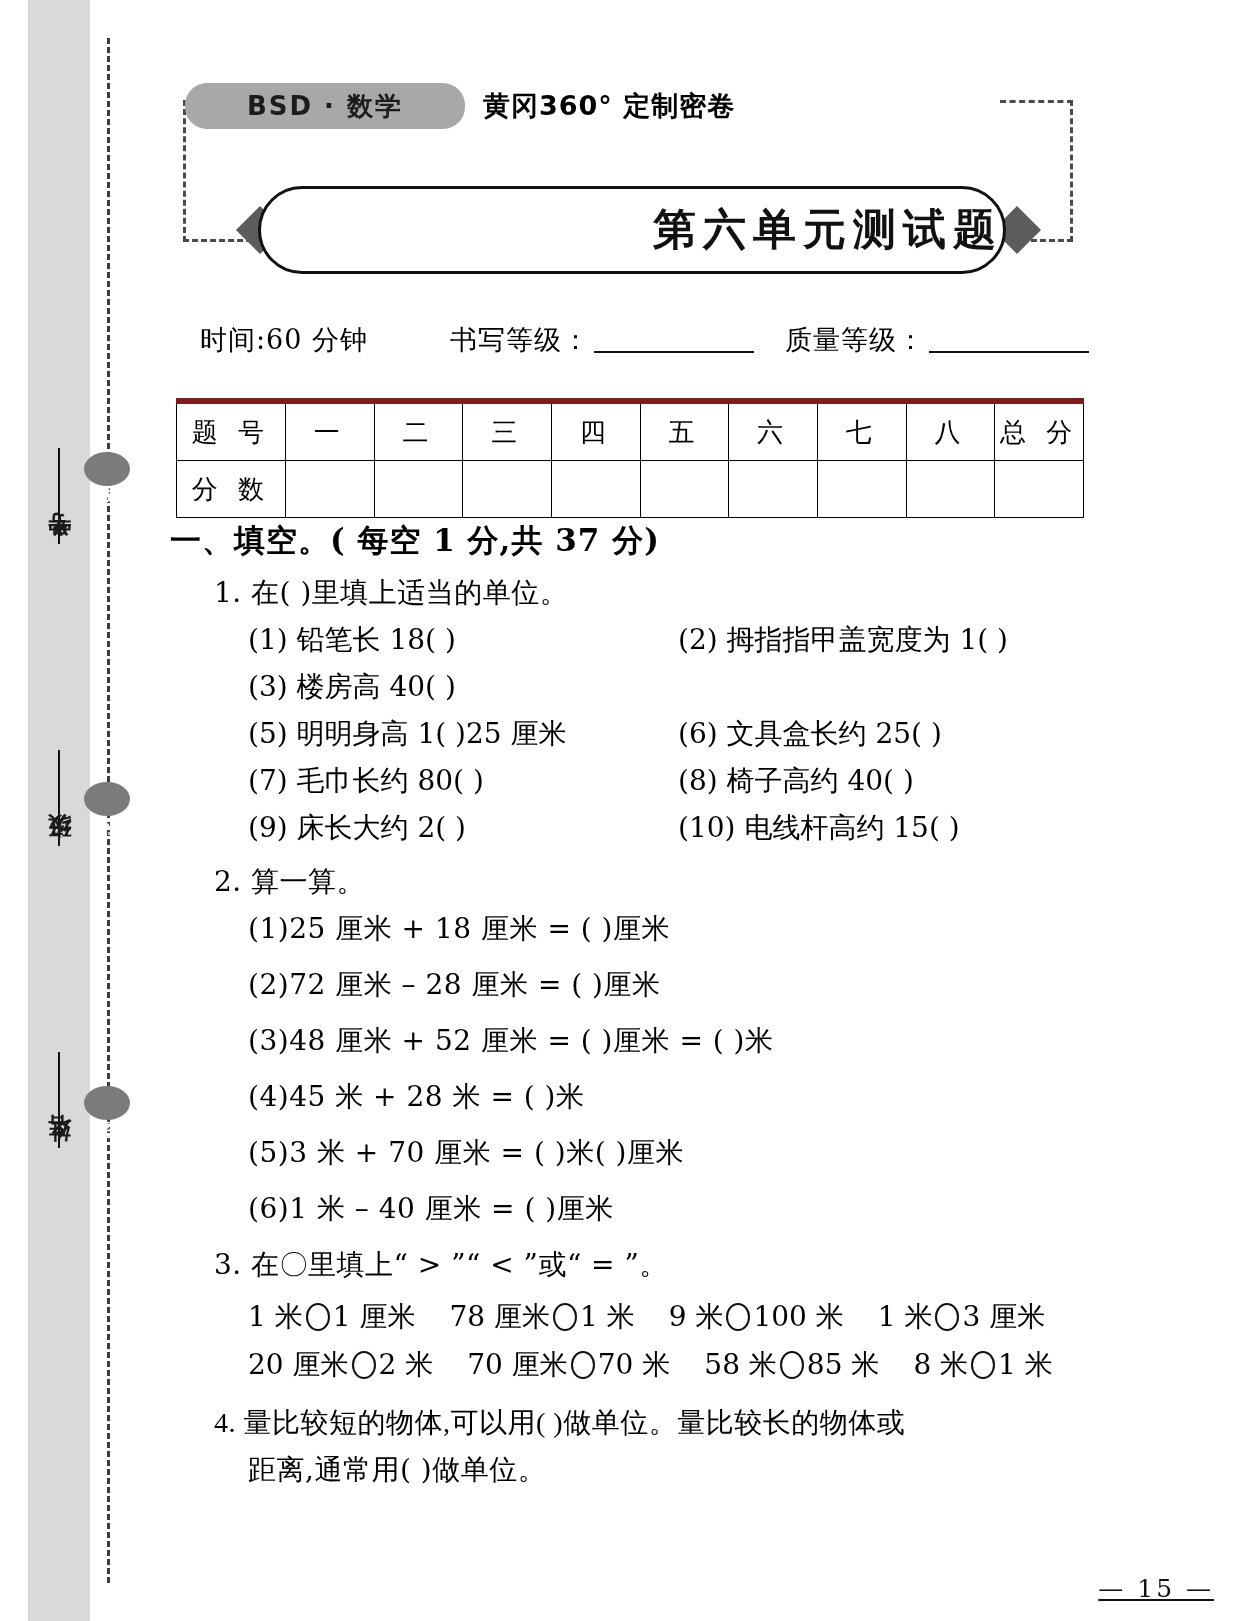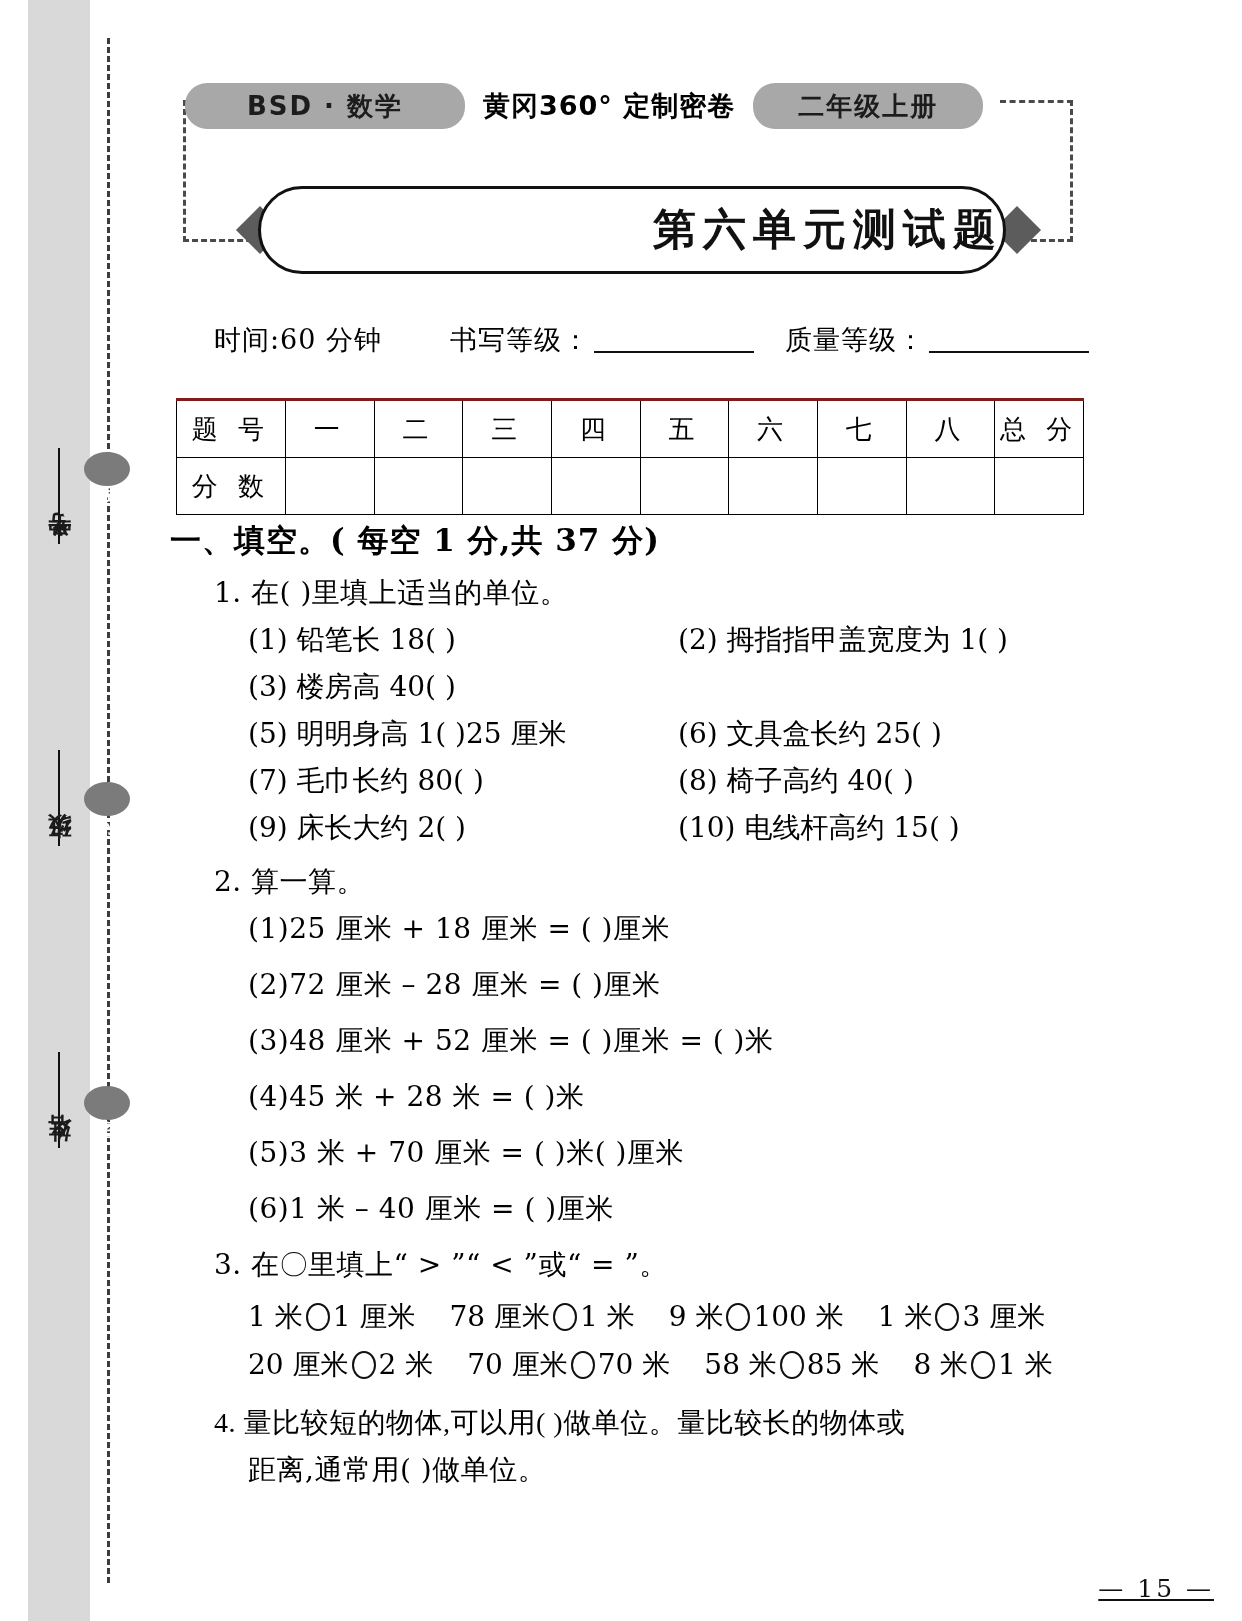--- a/index.html
+++ b/index.html
@@ -185,21 +185,21 @@
   #meta-row {
     position: absolute;
     left: 200px;
     top: 322px;
     width: 880px;
     height: 38px;
     font-size: 27px;
     letter-spacing: 1px;
   }
   .meta-item { position: absolute; white-space: nowrap; display: flex; align-items: flex-end; }
-  #meta-time  { left: 14px; }
+  #meta-time  { left: 0; }
   #meta-write { left: 250px; }
   #meta-qual  { left: 585px; }
   .blank-line {
     display: inline-block;
     border-bottom: 2px solid #111;
     width: 160px;
     height: 1px;
     margin-left: 4px;
     margin-bottom: 5px;
   }
@@ -216,21 +216,21 @@
   #score-table td {
     border: 1px solid #000;
     height: 56px;
     text-align: center;
     vertical-align: middle;
     font-size: 26px;
     letter-spacing: 6px;
     padding: 0;
   }
   #score-table tr td:first-child { width: 108px; }
-  #score-table .tbl-top { border-top: 3px solid #7f1d1d; }
+  #score-table .tbl-top { border-top: 6px solid #7f1d1d; }
 
   
   #content {
     position: absolute;
     left: 170px;
     top: 520px;
     width: 920px;
   }
   .sec-head {
     font-size: 31px;
@@ -313,21 +313,20 @@
 <div class="seal-badge" style="top:782px;">封</div>
 <div class="seal-badge" style="top:1086px;">密</div>
 
 <div id="title-frame"></div>
 <div id="title-frame-top-left"></div>
 <div id="title-frame-top-right"></div>
 
 <div id="header-row">
   <div class="pill" id="subject-pill">BSD · 数学</div>
   <div id="brand-text">黄冈360° 定制密卷</div>
-  <div class="pill" id="grade-pill">二年级上册</div>
 </div>
 
 <div class="diamond" id="diamond-left"></div>
 <div class="diamond" id="diamond-right"></div>
 
 <div id="title-capsule">
   <div id="page-title">第六单元测试题</div>
 </div>
 
 <div id="meta-row">

